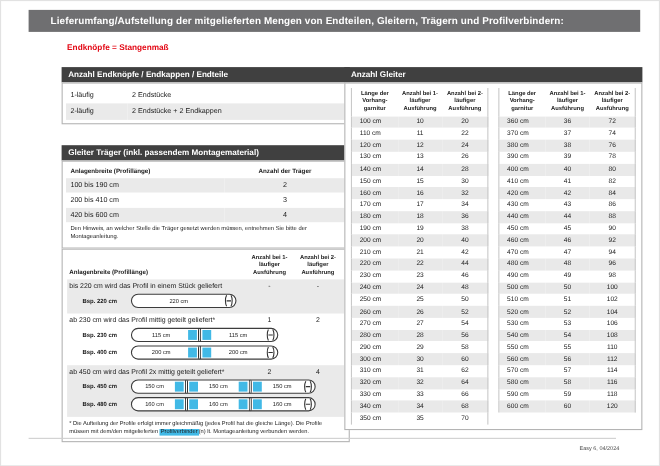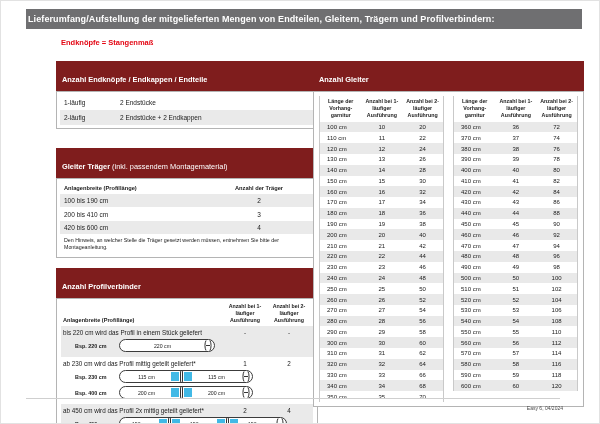--- a/index.html
+++ b/index.html
@@ -11,34 +11,34 @@
     color: #1a1a1a;
     overflow: hidden;
     border: 1px solid #e2e2e2;
   }
 
   
   .title-bar {
     position: absolute; left: 25px; top: 8px; width: 556px; height: 20px;
     background: #6f6f71; color: #fff;
     font-size: 9px; font-weight: bold; line-height: 20px;
-    padding-left: 2px; letter-spacing: .1px;
+    padding-left: 20px; letter-spacing: .1px;
   }
   .subtitle {
     position: absolute; left: 60px; top: 37px;
     color: #e30613; font-weight: bold; font-size: 7.5px;
   }
 
   
   .sec-hdr {
-    background: #7f1d1d; color: #fff;
+    background: #404040; color: #fff;
     font-size: 7.4px; font-weight: bold;
-    padding: 15px 6px; height: 14px; line-height: 8px;
+    padding: 3px 6px; height: 14px; line-height: 8px;
   }
-  .sec-hdr .normal { font-weight: normal; }
+  .sec-hdr .normal { font-weight: bold; }
   .box { border: 1px solid #b4b4b4; background: #fff; }
 
   
   .left-col { position: absolute; left: 55px; top: 60px; width: 262px; }
 
   .et-box { padding: 3px; }
   .et-table { width: 100%; border-collapse: collapse; font-size: 6.5px; }
   .et-table td { padding: 4px 4px; }
   .et-table td:first-child { width: 56px; }
   .et-table tr:nth-child(even) td { background: #eaeaea; }
@@ -146,21 +146,20 @@
           </tr>
           <tr>
             <td>420 bis 600 cm</td>
             <td>4</td>
           </tr>
         </tbody>
     </table>
     <div class="tr-note">Den Hinweis, an welcher Stelle die Träger gesetzt werden müssen, entnehmen Sie bitte der Montageanleitung.</div>
   </div>
 
-  <div class="sec-hdr hdr3">Anzahl Profilverbinder</div>
   <div class="box pv-box">
     <div class="pv-head">
       <span class="c1">Anlagenbreite (Profillänge)</span>
       <span class="pv-col">Anzahl bei 1-läufiger Ausführung</span>
       <span class="pv-col">Anzahl bei 2-läufiger Ausführung</span>
     </div>
 
     <div class="pv-row shade">
       <div class="pv-line1">
         <span class="txt">bis 220 cm wird das Profil in einem Stück geliefert</span>

